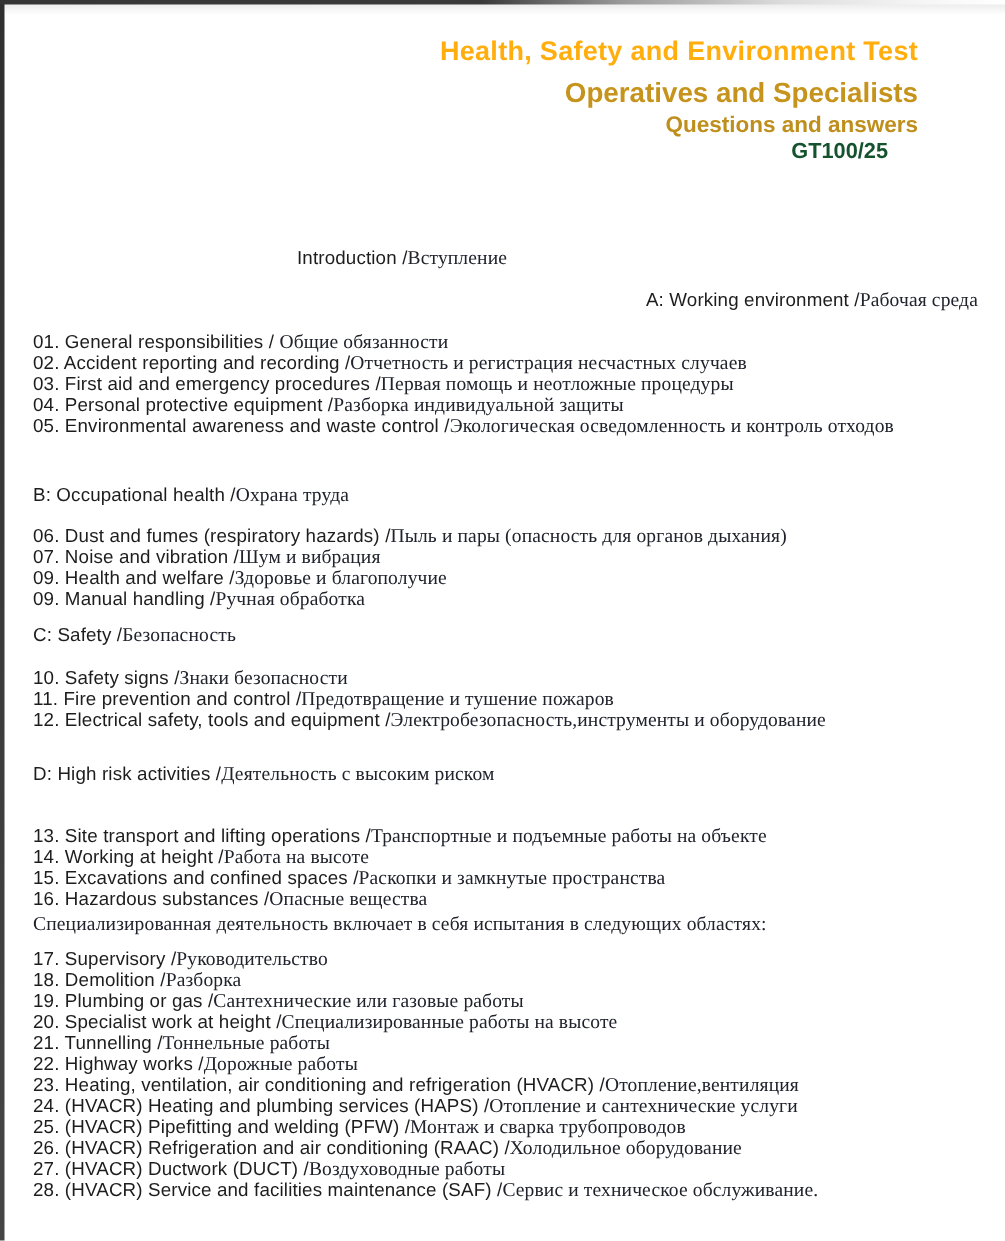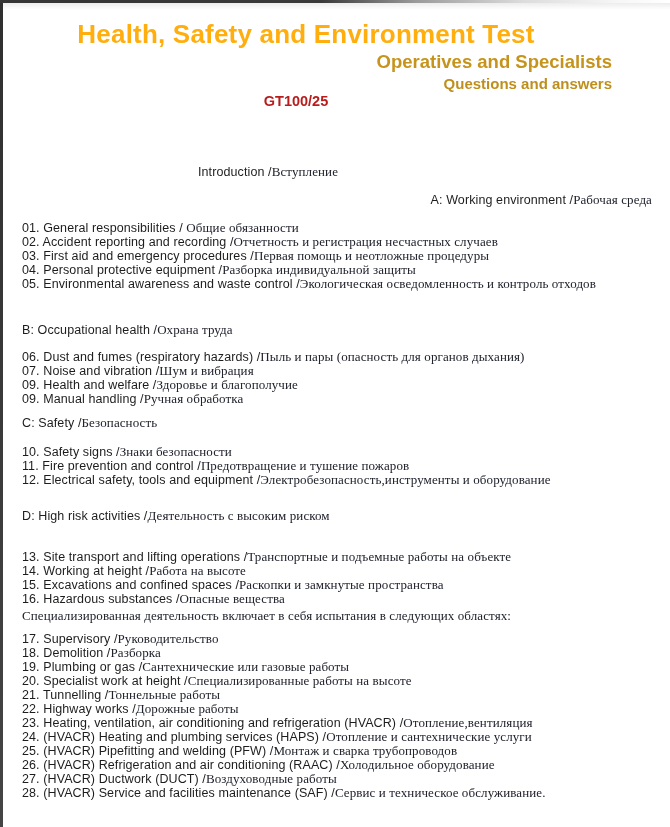--- a/index.html
+++ b/index.html
@@ -25,21 +25,21 @@
     background:linear-gradient(180deg,rgba(0,0,0,0.07),rgba(0,0,0,0));
   }
 
   
   .header{
     padding:18px 58px 0 0;
     text-align:right;
     font-weight:bold;
     line-height:1.1;
   }
-  .title{font-size:26px;line-height:32px;letter-spacing:0.2px;text-align:center;}
+  .title{font-size:18px;line-height:32px;letter-spacing:0.2px;}
   .subtitle{font-size:18.5px;line-height:22px;margin-top:1px;}
   .subtitle2{font-size:15px;line-height:17px;margin-top:2px;}
   .doccode{font-size:14.5px;line-height:17px;margin-top:1px;padding-right:20px;}
 
   
   .content{
     padding:0 18px 0 22px;
     font-size:12.5px;
     line-height:14px;
     color:#1d1d1d;
@@ -74,21 +74,21 @@
 <div class="page">
 
   <div class="edge-left"></div>
   <div class="edge-top"></div>
   <div class="edge-top-shadow"></div>
 
   <header class="header">
     <div class="title" style="color: rgb(255, 174, 13);">Health, Safety and Environment Test</div>
     <div class="subtitle" style="color: rgb(198, 148, 28);">Operatives and Specialists</div>
     <div class="subtitle2" style="color: rgb(190, 143, 28);">Questions and answers</div>
-    <div class="doccode" style="color: #b91c1c; text-align: center;">GT100/25</div>
+    <div class="doccode" style="color: #14532d;">GT100/25</div>
   </header>
 
   <main class="content">
     <div class="intro line"><span class="en">Introduction /</span><span class="ru">Вступление</span></div>
     <div id="sections">
         <section>
           <div class="heading line"><span class="en">A: Working environment /</span><span class="ru">Рабочая среда</span></div>
           <div class="items">
             <div class="line"><span class="en">01. General responsibilities / </span><span class="ru">Общие обязанности</span></div>
             <div class="line"><span class="en">02. Accident reporting and recording /</span><span class="ru">Отчетность и регистрация несчастных случаев</span></div>

